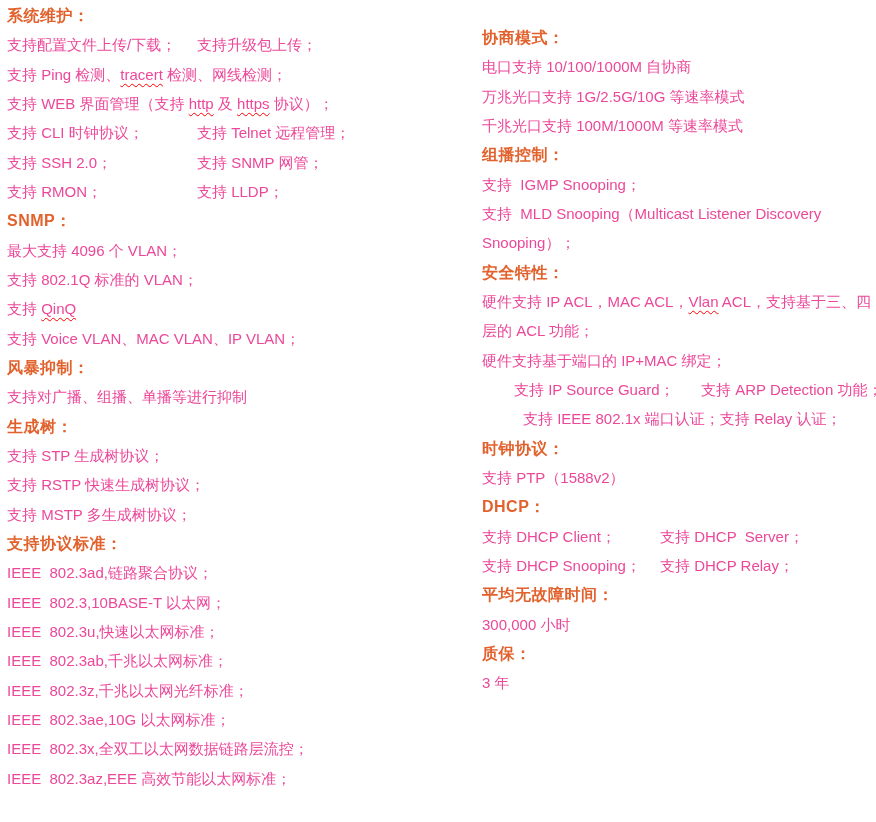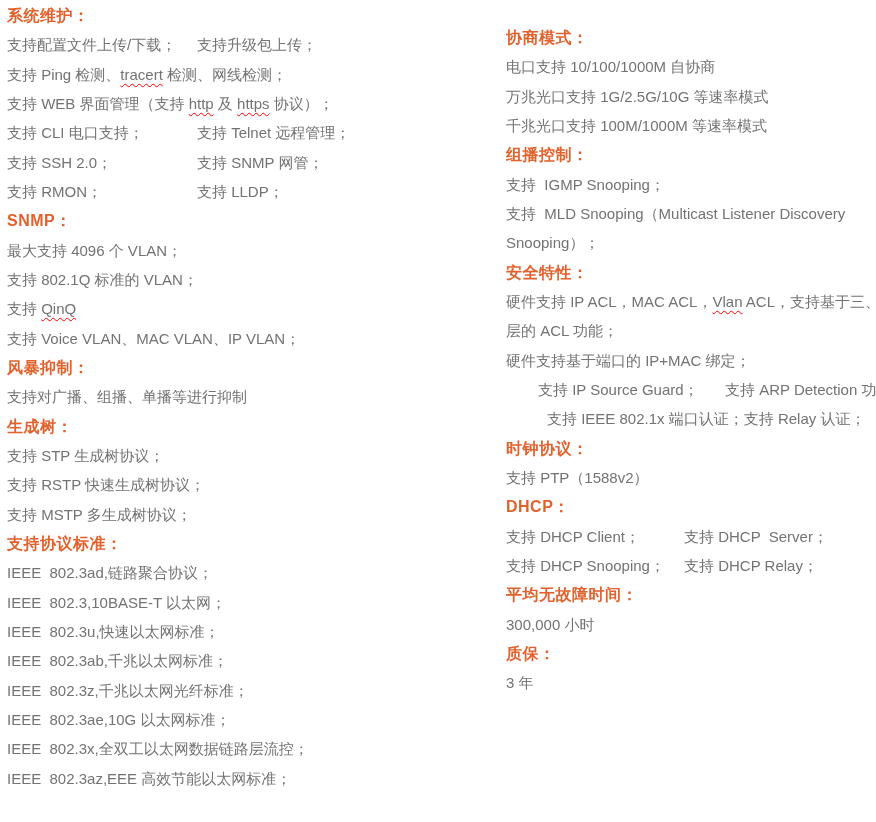--- a/index.html
+++ b/index.html
@@ -6,26 +6,26 @@
   .page{
     position:relative;
     width:876px;height:822px;
     background:#ffffff;
     overflow:hidden;
     font-family:"Liberation Sans",sans-serif;
     color:#000000;
   }
   .col{position:absolute;top:0;}
   .col-left{left:7px;top:1px;width:440px;}
-  .col-right{left:506px;top:23px;width:368px;}
+  .col-right{left:482px;top:23px;width:368px;}
   .line{
     height:29.33px;line-height:29.33px;
     white-space:pre;
     font-size:15px;
-    color:#737373;
+    color:#ec4899;
   }
   .head{
     color:#e2622d;
     font-weight:bold;
     font-size:16px;
     letter-spacing:0.5px;
   }
   
   .wA{display:inline-block;min-width:190px;}
   .wB{display:inline-block;min-width:187px;margin-left:32px;}
@@ -43,21 +43,21 @@
 </head>
 <body>
 
 <div class="page">
 
   <div class="col col-left">
     <div class="line head">系统维护：</div>
     <div class="line"><span class="wA">支持配置文件上传/下载；</span><span>支持升级包上传；</span></div>
     <div class="line"><span>支持 Ping 检测、</span><span class="sp">tracert</span><span> 检测、网线检测；</span></div>
     <div class="line"><span>支持 WEB 界面管理（支持 </span><span class="sp">http</span><span> 及 </span><span class="sp">https</span><span> 协议）；</span></div>
-    <div class="line"><span class="wA">支持 CLI 电口支持；</span><span>支持 Telnet 远程管理；</span></div>
+    <div class="line"><span class="wA">支持 CLI 时钟协议；</span><span>支持 Telnet 远程管理；</span></div>
     <div class="line"><span class="wA">支持 SSH 2.0；</span><span>支持 SNMP 网管；</span></div>
     <div class="line"><span class="wA">支持 RMON；</span><span>支持 LLDP；</span></div>
     <div class="line head">SNMP：</div>
     <div class="line">最大支持 4096 个 VLAN；</div>
     <div class="line">支持 802.1Q 标准的 VLAN；</div>
     <div class="line"><span>支持 </span><span class="sp">QinQ</span></div>
     <div class="line">支持 Voice VLAN、MAC VLAN、IP VLAN；</div>
     <div class="line head">风暴抑制：</div>
     <div class="line">支持对广播、组播、单播等进行抑制</div>
     <div class="line head">生成树：</div>

